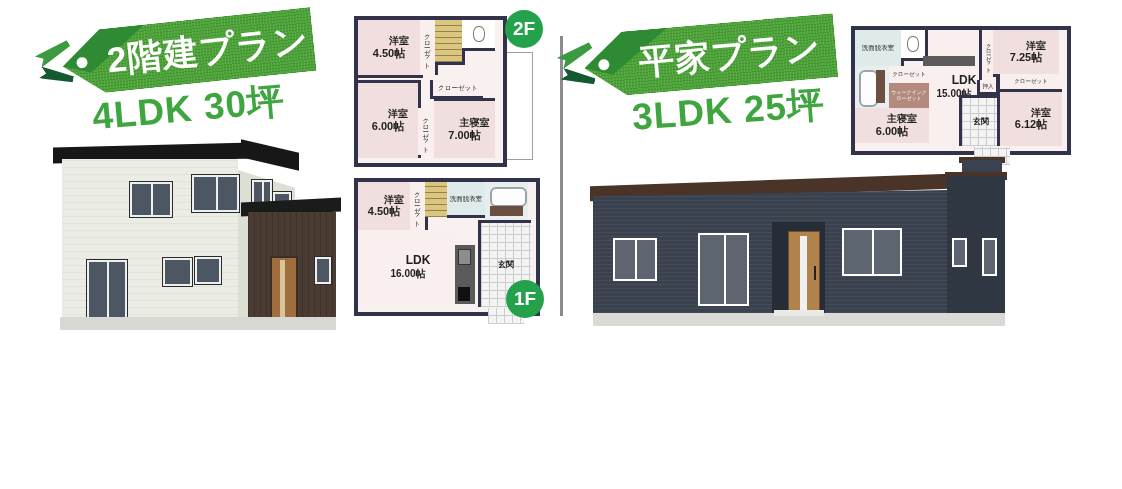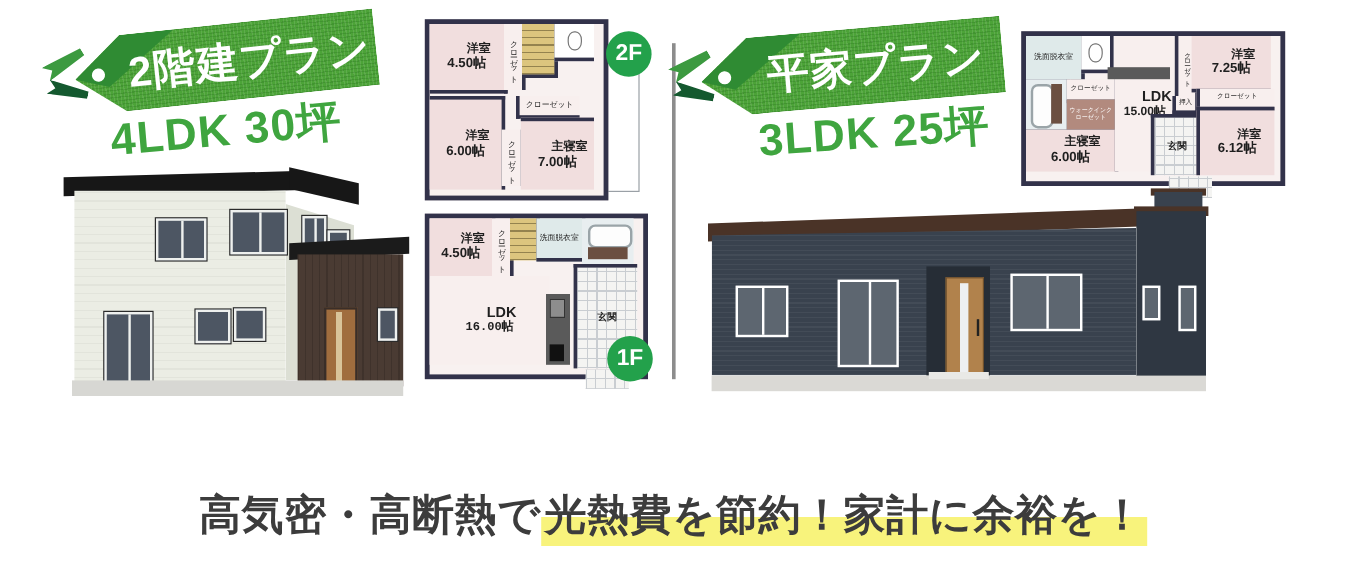--- a/index.html
+++ b/index.html
@@ -170,21 +170,21 @@
         <div class="tinylabel vtext">クローゼット</div>
       </div>
       <div class="room ltpink wallB wallL" style="left:72px;top:60px;width:50px;height:16px;">
         <div class="tinylabel">クローゼット</div>
       </div>
       <div class="room pink wallT" style="left:76px;top:78px;width:61px;height:57px;">
         <div class="rname">主寝室</div>
         <div class="rsize">7.00帖</div>
       </div>
     </div>
-    <div class="badge" style="left:155px;top:16px;">2F</div>
+    <div class="badge" style="left:155px;top:0;">2F</div>
   </div>
 
   <div class="fp" style="left:350px;top:168px;width:205px;height:160px;">
     <div class="fp-area" style="left:4px;top:10px;width:178px;height:130px;">
       <div class="room pink wallR wallB" style="left:0;top:0;width:52px;height:48px;">
         <div class="rname">洋室</div>
         <div class="rsize">4.50帖</div>
       </div>
       <div class="room ltpink wallR" style="left:52px;top:0;width:15px;height:48px;">
         <div class="tinylabel vtext">クローゼット</div>
@@ -192,21 +192,21 @@
       <div class="stairs abs wallR" style="left:67px;top:0;width:22px;height:35px;"></div>
       <div class="room blue wallR wallB" style="left:89px;top:0;width:38px;height:33px;">
         <div class="tinylabel">洗面脱衣室</div>
       </div>
       <div class="abs" style="left:127px;top:0;width:43px;height:38px;background:#e8eef0;">
         <div class="tub" style="left:5px;top:5px;width:33px;height:16px;"></div>
         <div class="abs" style="left:5px;top:24px;width:33px;height:10px;background:#6b4f41;"></div>
       </div>
       <div class="room ltpink" style="left:0;top:48px;width:100px;height:74px;">
         <div class="rname" style="font-size:12px;">LDK</div>
-        <div class="rsize" style="font-size:10px;font-family:Liberation Mono, monospace;">16.00帖</div>
+        <div class="rsize" style="font-size:10px;">16.00帖</div>
       </div>
       <div class="kitchen abs" style="left:97px;top:63px;width:20px;height:59px;">
         <div class="sink"></div>
           <div class="stove"></div>
       </div>
       <div class="room tile wallL wallT" style="left:120px;top:38px;width:50px;height:84px;">
         <div class="tinylabel" style="font-size:8px;font-weight:bold;">玄関</div>
       </div>
     </div>
     <div class="tile abs" style="left:138px;top:140px;width:36px;height:16px;"></div>
@@ -297,17 +297,14 @@
       </div>
     <div class="win-white" style="left:254px;top:76px;width:56px;height:44px;">
         <div class="mullion"></div>
       </div>
     <div class="win-white" style="left:364px;top:86px;width:11px;height:25px;"></div>
     <div class="win-white" style="left:394px;top:86px;width:11px;height:34px;"></div>
     <div class="hr-base"></div>
     <div class="hr-step"></div>
   </div>
 
-  <div class="footer-line fl2">
-    <span>高気密・高断熱で</span><span class="hl-yellow">光熱費を節約！家計に余裕を！</span>
-  </div>
 
 </div>
 
 </body></html>

